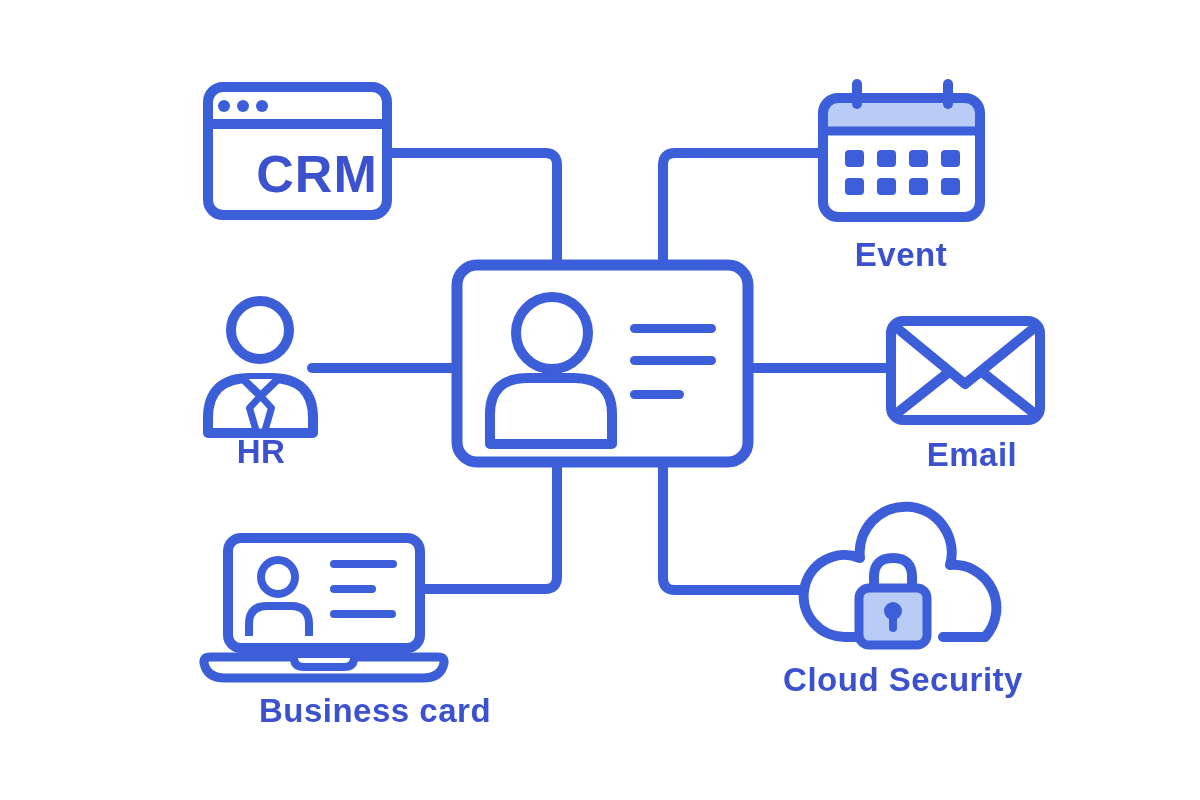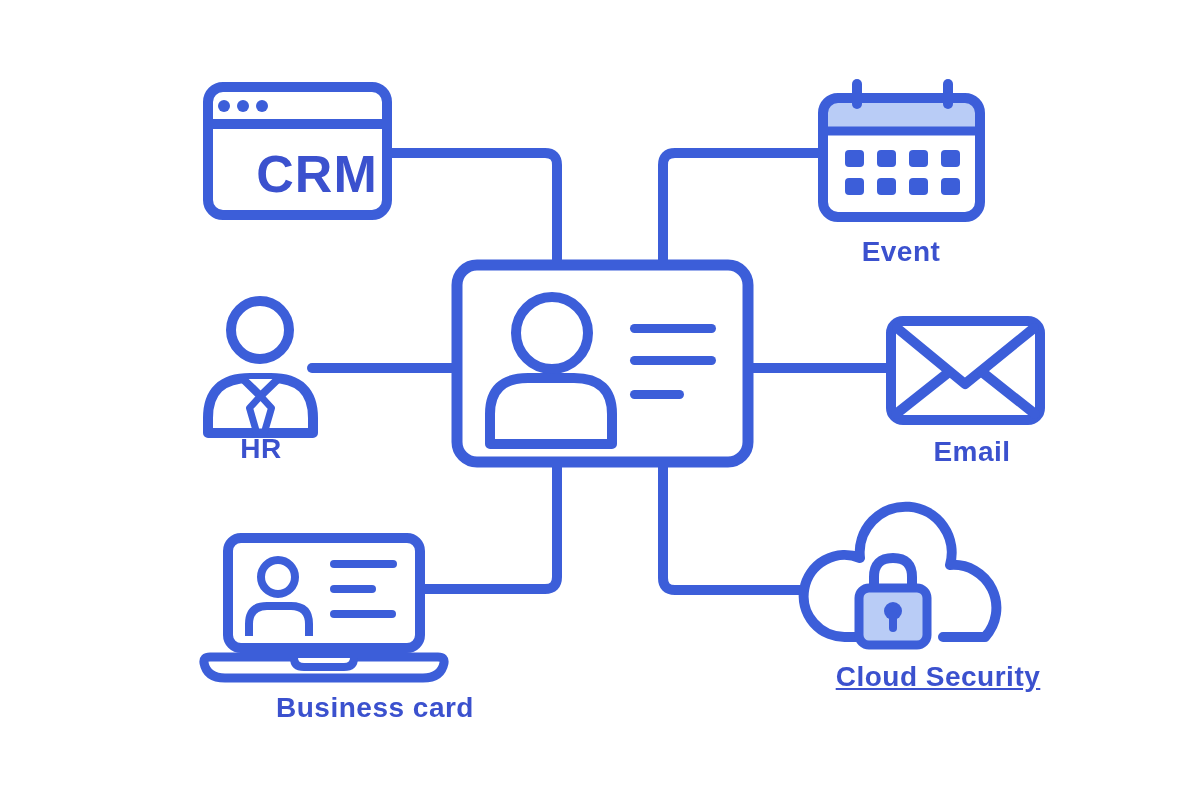--- a/index.html
+++ b/index.html
@@ -8,32 +8,32 @@
     width:1200px;height:800px;
     background:#ffffff;
     overflow:hidden;
     font-family:"Liberation Sans", sans-serif;
   }
   .art{position:absolute;left:0;top:0;}
   .label{
     position:absolute;
     transform:translateX(-50%);
     font-weight:700;
-    font-size:28px;
+    font-size:33px;
     line-height:1;
     color:#3b51ce;
     white-space:nowrap;
     letter-spacing:0.5px;
   }
   .label--crm{font-size:52px;letter-spacing:1px;}
   .label--event{left:901px;top:238px;}
   .label--hr{left:261px;top:435px;}
   .label--email{left:972px;top:438px;text-align:right;}
   .label--business{left:363px;top:694px;margin-left:12px;}
-  .label--cloud{left:938px;top:663px;text-decoration:underline;}
+  .label--cloud{left:903px;top:663px;}
   .label--crm{left:297px;top:148px;margin-left:20px;}
 </style>
 </head>
 <body>
 
 <div class="canvas">
 
   <svg class="art" width="1200" height="800" viewBox="0 0 1200 800">
 
     <g fill="none" stroke="#3c5ed9" stroke-width="10" stroke-linecap="round">

